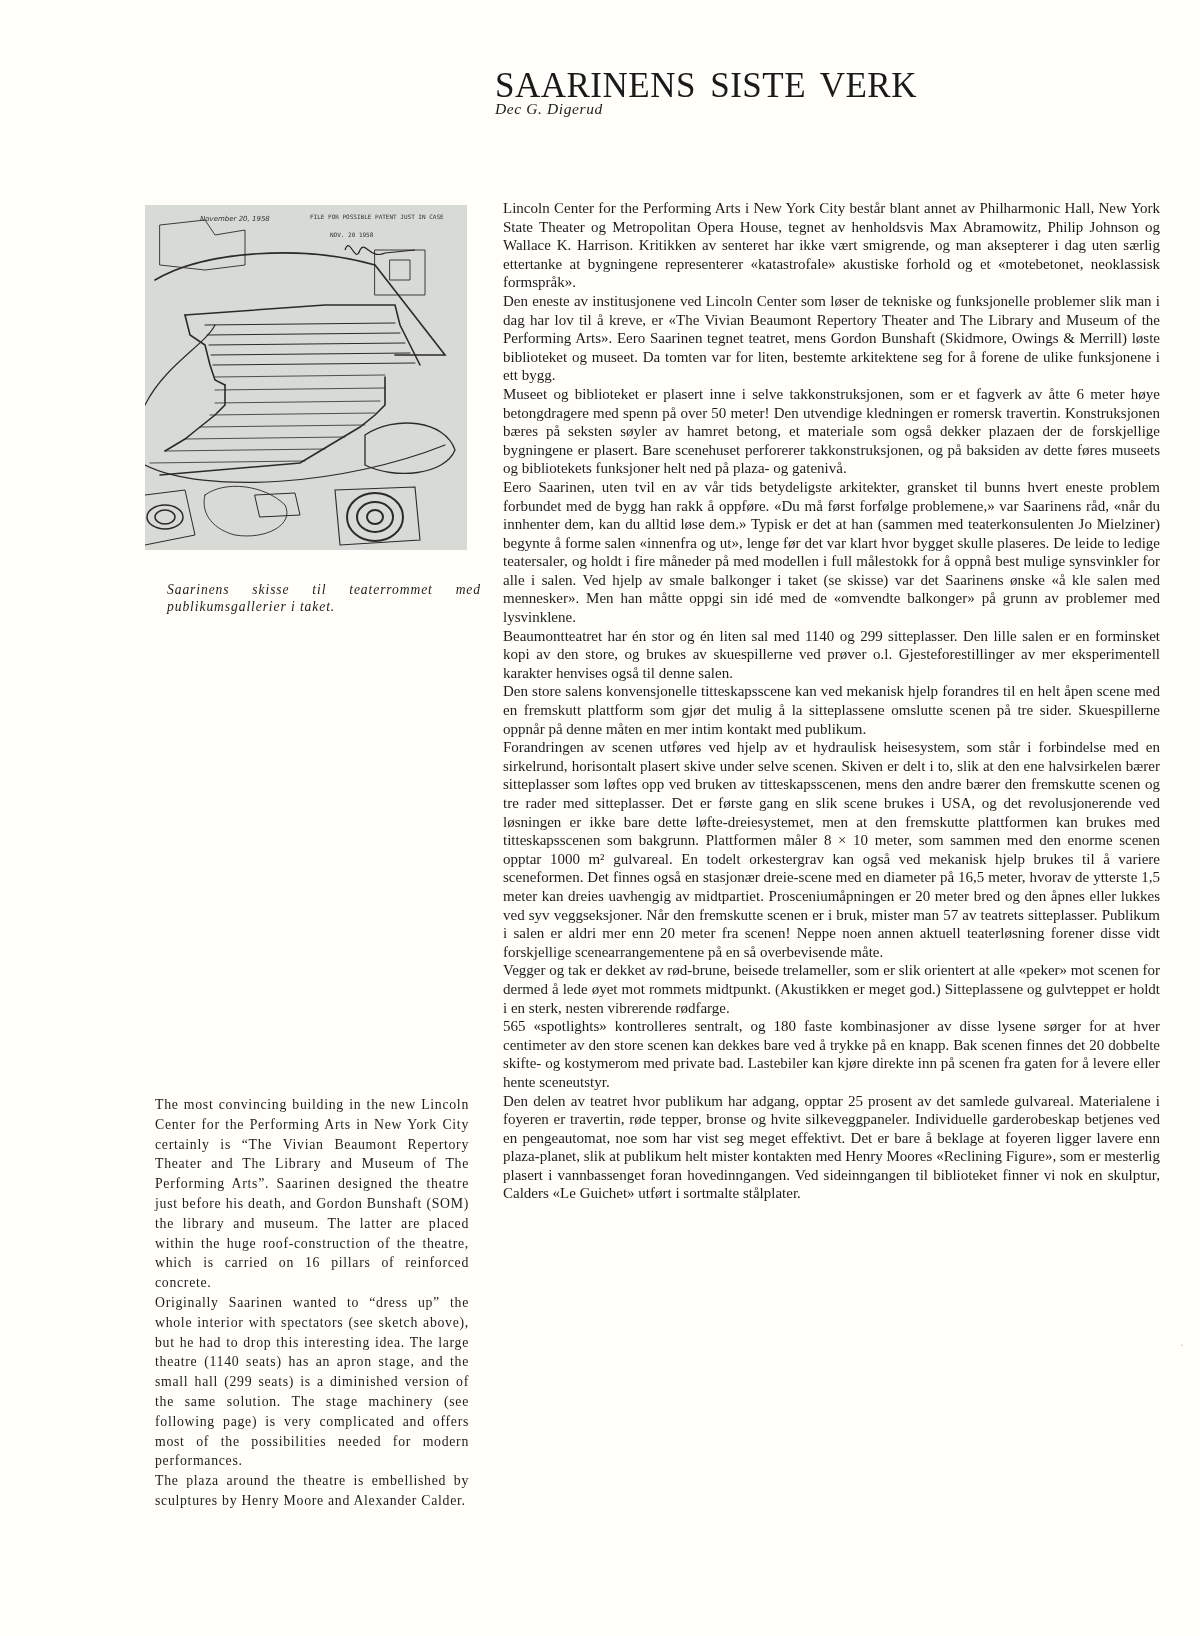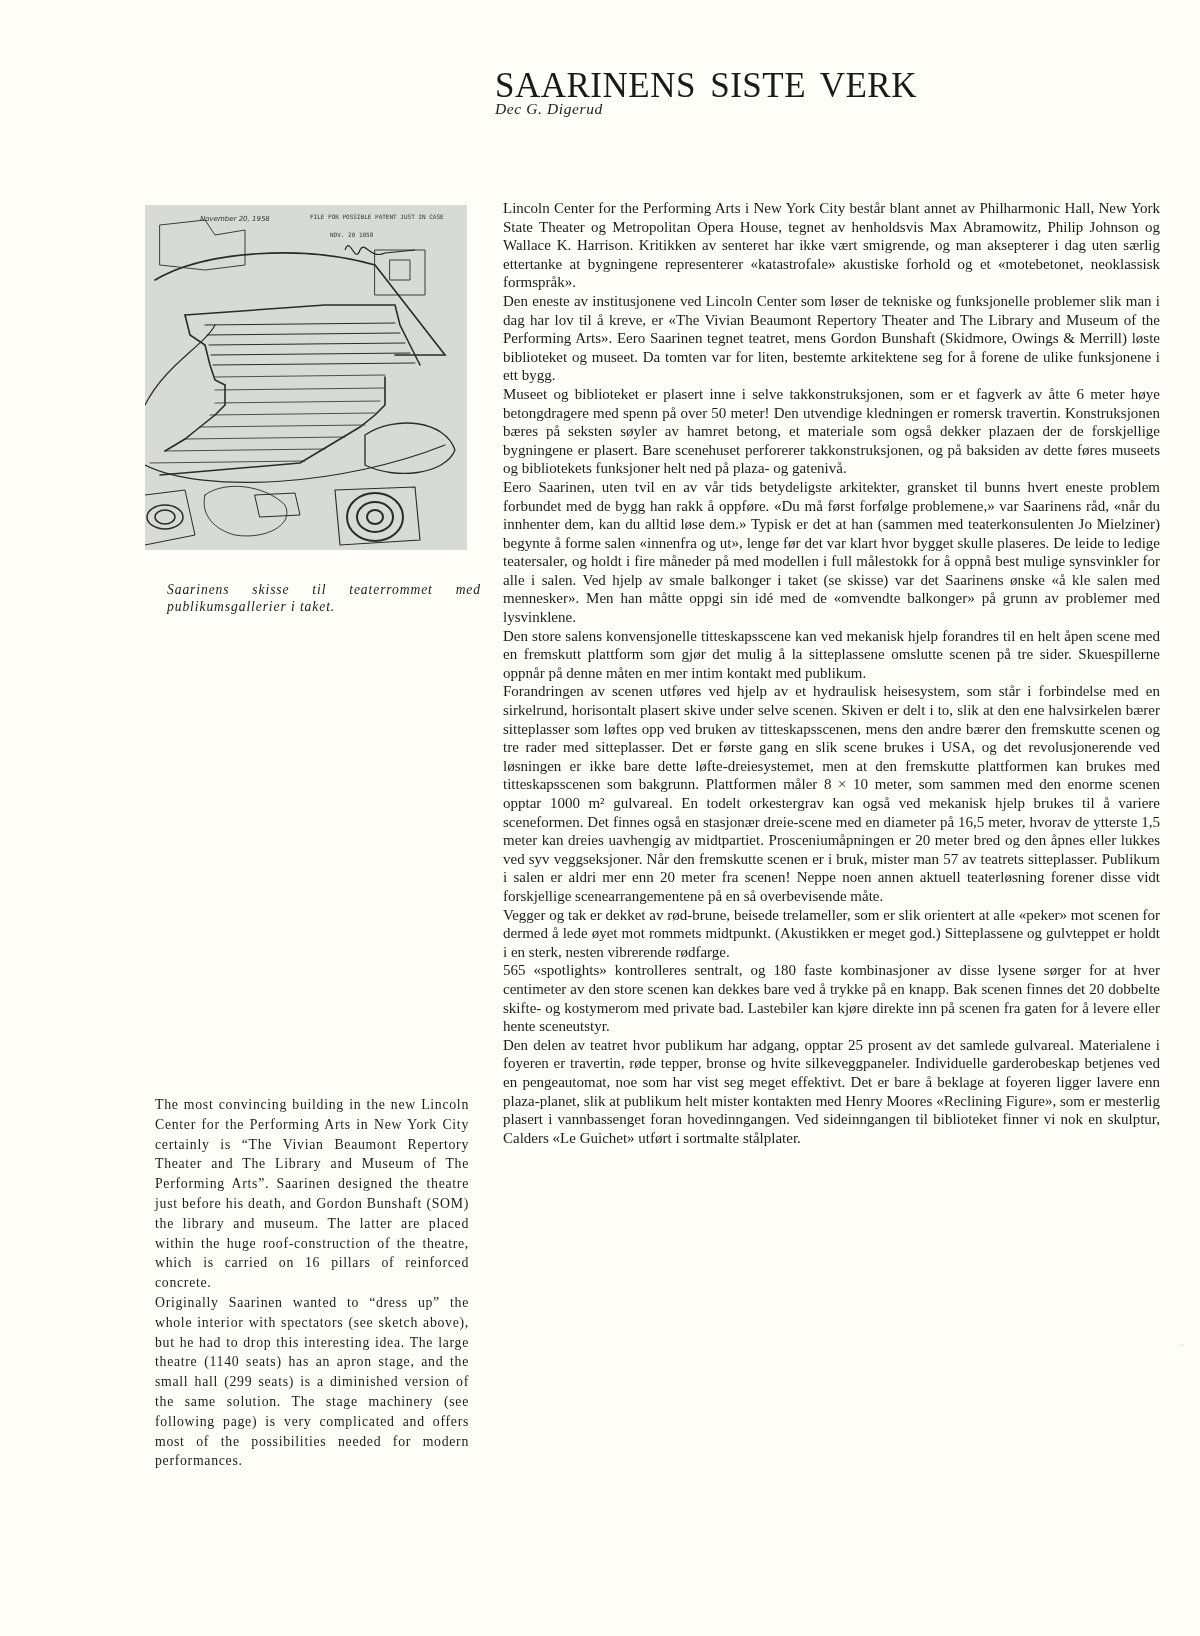--- a/index.html
+++ b/index.html
@@ -146,27 +146,29 @@
     </g>
     <path d="M200 45 C205 30, 210 60, 215 45 C220 35, 225 55, 240 48 L270 45" stroke="#222" fill="none" stroke-width="1.2"></path>
   </svg>
 </div>
 
 <p class="caption-no">Saarinens skisse til teaterrommet med publikumsgallerier i taket.</p>
 
 <div class="summary-en">
   <p>The most convincing building in the new Lincoln Center for the Performing Arts in New York City certainly is “The Vivian Beaumont Repertory Theater and The Library and Museum of The Performing Arts”. Saarinen designed the theatre just before his death, and Gordon Bunshaft (SOM) the library and museum. The latter are placed within the huge roof-construction of the theatre, which is carried on 16 pillars of reinforced concrete.</p>
   <p>Originally Saarinen wanted to “dress up” the whole interior with spectators (see sketch above), but he had to drop this interesting idea. The large theatre (1140 seats) has an apron stage, and the small hall (299 seats) is a diminished version of the same solution. The stage machinery (see following page) is very complicated and offers most of the possibilities needed for modern performances.</p>
+  <p>The plaza around the theatre is embellished by sculptures by Henry Moore and Alexander Calder.</p>
 </div>
 
 <div class="body-text">
   <p>Lincoln Center for the Performing Arts i New York City består blant annet av Philharmonic Hall, New York State Theater og Metropolitan Opera House, tegnet av henholdsvis Max Abramowitz, Philip Johnson og Wallace K. Harrison. Kritikken av senteret har ikke vært smigrende, og man aksepterer i dag uten særlig ettertanke at bygningene representerer «katastrofale» akustiske forhold og et «motebetonet, neoklassisk formspråk».</p>
   <p>Den eneste av institusjonene ved Lincoln Center som løser de tekniske og funksjonelle problemer slik man i dag har lov til å kreve, er «The Vivian Beaumont Repertory Theater and The Library and Museum of the Performing Arts». Eero Saarinen tegnet teatret, mens Gordon Bunshaft (Skidmore, Owings &amp; Merrill) løste biblioteket og museet. Da tomten var for liten, bestemte arkitektene seg for å forene de ulike funksjonene i ett bygg.</p>
   <p>Museet og biblioteket er plasert inne i selve takkonstruksjonen, som er et fagverk av åtte 6 meter høye betongdragere med spenn på over 50 meter! Den utvendige kledningen er romersk travertin. Konstruksjonen bæres på seksten søyler av hamret betong, et materiale som også dekker plazaen der de forskjellige bygningene er plasert. Bare scenehuset perforerer takkonstruksjonen, og på baksiden av dette føres museets og bibliotekets funksjoner helt ned på plaza- og gatenivå.</p>
   <p>Eero Saarinen, uten tvil en av vår tids betydeligste arkitekter, gransket til bunns hvert eneste problem forbundet med de bygg han rakk å oppføre. «Du må først forfølge problemene,» var Saarinens råd, «når du innhenter dem, kan du alltid løse dem.» Typisk er det at han (sammen med teaterkonsulenten Jo Mielziner) begynte å forme salen «innenfra og ut», lenge før det var klart hvor bygget skulle plaseres. De leide to ledige teatersaler, og holdt i fire måneder på med modellen i full målestokk for å oppnå best mulige synsvinkler for alle i salen. Ved hjelp av smale balkonger i taket (se skisse) var det Saarinens ønske «å kle salen med mennesker». Men han måtte oppgi sin idé med de «omvendte balkonger» på grunn av problemer med lysvinklene.</p>
+  <p>Beaumontteatret har én stor og én liten sal med 1140 og 299 sitteplasser. Den lille salen er en forminsket kopi av den store, og brukes av skuespillerne ved prøver o.l. Gjesteforestillinger av mer eksperimentell karakter henvises også til denne salen.</p>
   <p>Den store salens konvensjonelle titteskapsscene kan ved mekanisk hjelp forandres til en helt åpen scene med en fremskutt plattform som gjør det mulig å la sitteplassene omslutte scenen på tre sider. Skuespillerne oppnår på denne måten en mer intim kontakt med publikum.</p>
   <p>Forandringen av scenen utføres ved hjelp av et hydraulisk heisesystem, som står i forbindelse med en sirkelrund, horisontalt plasert skive under selve scenen. Skiven er delt i to, slik at den ene halvsirkelen bærer sitteplasser som løftes opp ved bruken av titteskapsscenen, mens den andre bærer den fremskutte scenen og tre rader med sitteplasser. Det er første gang en slik scene brukes i USA, og det revolusjonerende ved løsningen er ikke bare dette løfte-dreiesystemet, men at den fremskutte plattformen kan brukes med titteskapsscenen som bakgrunn. Plattformen måler 8 × 10 meter, som sammen med den enorme scenen opptar 1000 m² gulvareal. En todelt orkestergrav kan også ved mekanisk hjelp brukes til å variere sceneformen. Det finnes også en stasjonær dreie-scene med en diameter på 16,5 meter, hvorav de ytterste 1,5 meter kan dreies uavhengig av midtpartiet. Prosceniumåpningen er 20 meter bred og den åpnes eller lukkes ved syv veggseksjoner. Når den fremskutte scenen er i bruk, mister man 57 av teatrets sitteplasser. Publikum i salen er aldri mer enn 20 meter fra scenen! Neppe noen annen aktuell teaterløsning forener disse vidt forskjellige scenearrangementene på en så overbevisende måte.</p>
   <p>Vegger og tak er dekket av rød-brune, beisede trelameller, som er slik orientert at alle «peker» mot scenen for dermed å lede øyet mot rommets midtpunkt. (Akustikken er meget god.) Sitteplassene og gulvteppet er holdt i en sterk, nesten vibrerende rødfarge.</p>
   <p>565 «spotlights» kontrolleres sentralt, og 180 faste kombinasjoner av disse lysene sørger for at hver centimeter av den store scenen kan dekkes bare ved å trykke på en knapp. Bak scenen finnes det 20 dobbelte skifte- og kostymerom med private bad. Lastebiler kan kjøre direkte inn på scenen fra gaten for å levere eller hente sceneutstyr.</p>
   <p>Den delen av teatret hvor publikum har adgang, opptar 25 prosent av det samlede gulvareal. Materialene i foyeren er travertin, røde tepper, bronse og hvite silkeveggpaneler. Individuelle garderobeskap betjenes ved en pengeautomat, noe som har vist seg meget effektivt. Det er bare å beklage at foyeren ligger lavere enn plaza-planet, slik at publikum helt mister kontakten med Henry Moores «Reclining Figure», som er mesterlig plasert i vannbassenget foran hovedinngangen. Ved sideinngangen til biblioteket finner vi nok en skulptur, Calders «Le Guichet» utført i sortmalte stålplater.</p>
 </div>
 
 <span class="edge-mark">·</span>
 
 </body></html>

